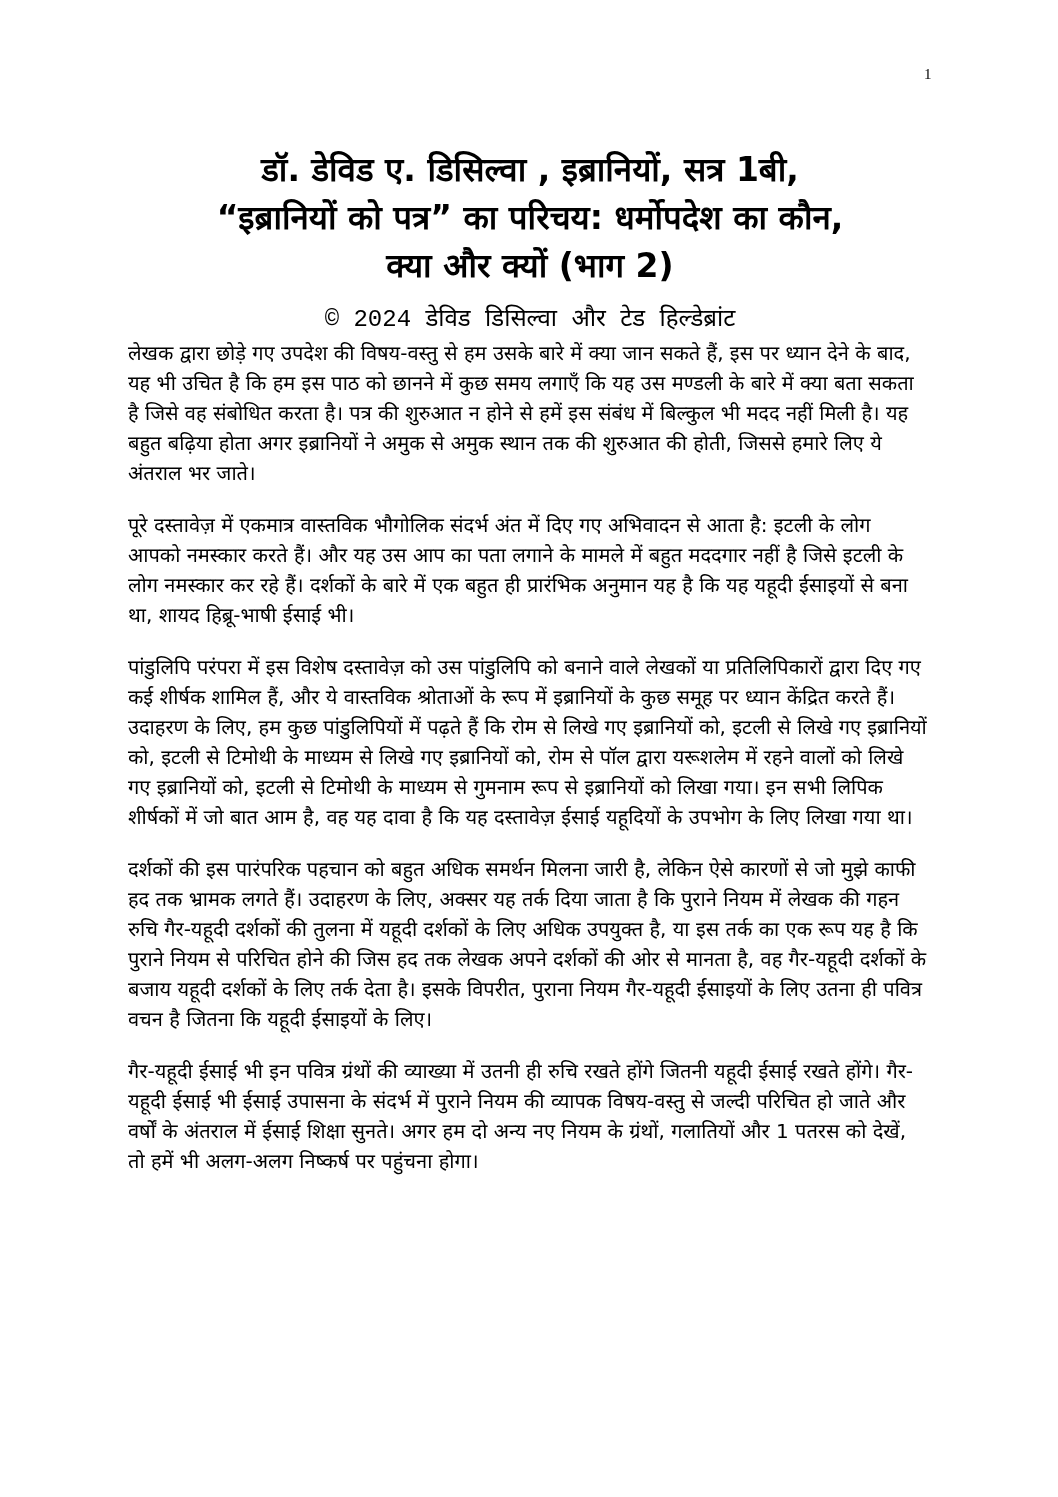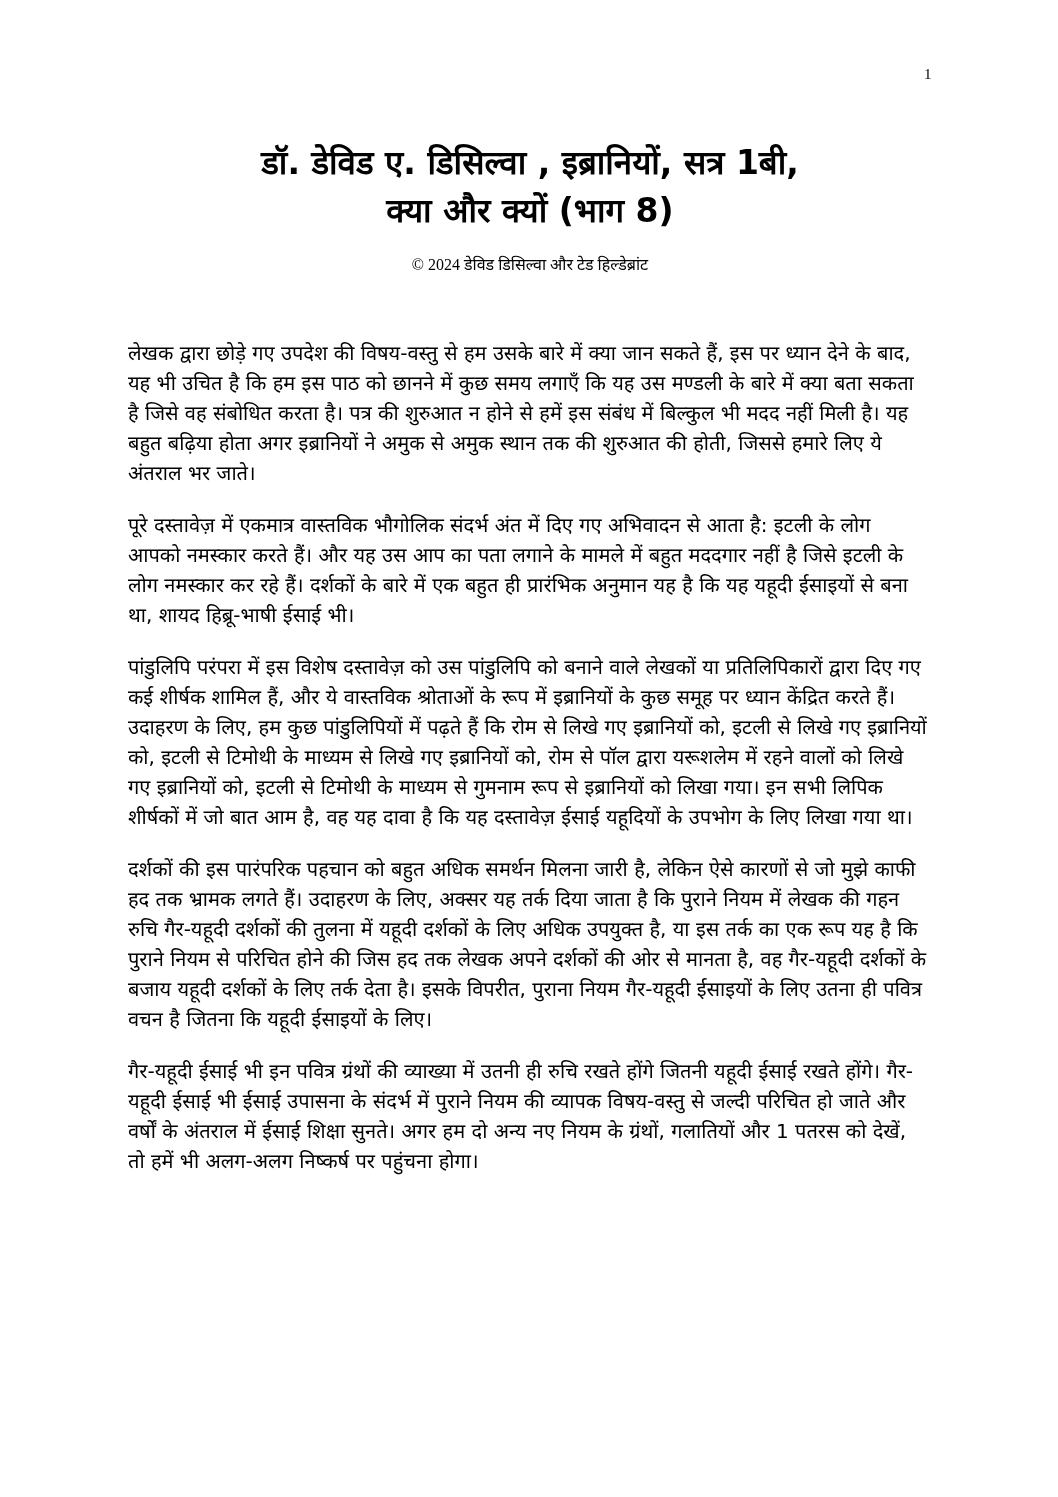--- a/index.html
+++ b/index.html
@@ -6,41 +6,42 @@
     body { width: 1058px; height: 1497px; position: relative; overflow: hidden; color: #000; }
     .page-number {
       position: absolute; top: 66px; left: 924px;
       font-family: "Liberation Serif", serif; font-size: 15px;
     }
     .title-block {
       position: absolute; top: 130px; left: 120px; width: 820px; text-align: center;
     }
     .title {
       font-family: "DejaVu Sans", sans-serif; font-weight: bold;
-      font-size: 33px; line-height: 48px; margin: 9px;
+      font-size: 33px; line-height: 48px; margin: 16px;
     }
     .copyright {
-      font-family: Liberation Serif, serif; font-size: 16px; line-height: 24px;
+      font-family: Liberation Mono, monospace; font-size: 24px; line-height: 24px;
       margin-top: 18px;
     }
     .body-text {
       position: absolute; top: 338px; left: 128px; width: 800px;
       font-family: "DejaVu Sans", sans-serif; font-size: 20px; line-height: 30px;
     }
     .body-text p { margin: 0 0 22px 0; }
   </style>
 </head>
 <body>
 
 <div class="page-number">1</div>
 
 <div class="title-block">
   <h1 class="title">
     <div>डॉ. डेविड ए. डिसिल्वा , इब्रानियों, सत्र 1बी,</div>
-    <div>क्या और क्यों (भाग 8)</div>
+    <div>“इब्रानियों को पत्र” का परिचय: धर्मोपदेश का कौन,</div>
+    <div>क्या और क्यों (भाग 2)</div>
   </h1>
   <div class="copyright">© 2024 डेविड डिसिल्वा और टेड हिल्डेब्रांट</div>
 </div>
 
 <div class="body-text">
   <p>लेखक द्वारा छोड़े गए उपदेश की विषय-वस्तु से हम उसके बारे में क्या जान सकते हैं, इस पर ध्यान देने के बाद, यह भी उचित है कि हम इस पाठ को छानने में कुछ समय लगाएँ कि यह उस मण्डली के बारे में क्या बता सकता है जिसे वह संबोधित करता है। पत्र की शुरुआत न होने से हमें इस संबंध में बिल्कुल भी मदद नहीं मिली है। यह बहुत बढ़िया होता अगर इब्रानियों ने अमुक से अमुक स्थान तक की शुरुआत की होती, जिससे हमारे लिए ये अंतराल भर जाते।</p>
   <p>पूरे दस्तावेज़ में एकमात्र वास्तविक भौगोलिक संदर्भ अंत में दिए गए अभिवादन से आता है: इटली के लोग आपको नमस्कार करते हैं। और यह उस आप का पता लगाने के मामले में बहुत मददगार नहीं है जिसे इटली के लोग नमस्कार कर रहे हैं। दर्शकों के बारे में एक बहुत ही प्रारंभिक अनुमान यह है कि यह यहूदी ईसाइयों से बना था, शायद हिब्रू-भाषी ईसाई भी।</p>
   <p>पांडुलिपि परंपरा में इस विशेष दस्तावेज़ को उस पांडुलिपि को बनाने वाले लेखकों या प्रतिलिपिकारों द्वारा दिए गए कई शीर्षक शामिल हैं, और ये वास्तविक श्रोताओं के रूप में इब्रानियों के कुछ समूह पर ध्यान केंद्रित करते हैं। उदाहरण के लिए, हम कुछ पांडुलिपियों में पढ़ते हैं कि रोम से लिखे गए इब्रानियों को, इटली से लिखे गए इब्रानियों को, इटली से टिमोथी के माध्यम से लिखे गए इब्रानियों को, रोम से पॉल द्वारा यरूशलेम में रहने वालों को लिखे गए इब्रानियों को, इटली से टिमोथी के माध्यम से गुमनाम रूप से इब्रानियों को लिखा गया। इन सभी लिपिक शीर्षकों में जो बात आम है, वह यह दावा है कि यह दस्तावेज़ ईसाई यहूदियों के उपभोग के लिए लिखा गया था।</p>
   <p>दर्शकों की इस पारंपरिक पहचान को बहुत अधिक समर्थन मिलना जारी है, लेकिन ऐसे कारणों से जो मुझे काफी हद तक भ्रामक लगते हैं। उदाहरण के लिए, अक्सर यह तर्क दिया जाता है कि पुराने नियम में लेखक की गहन रुचि गैर-यहूदी दर्शकों की तुलना में यहूदी दर्शकों के लिए अधिक उपयुक्त है, या इस तर्क का एक रूप यह है कि पुराने नियम से परिचित होने की जिस हद तक लेखक अपने दर्शकों की ओर से मानता है, वह गैर-यहूदी दर्शकों के बजाय यहूदी दर्शकों के लिए तर्क देता है। इसके विपरीत, पुराना नियम गैर-यहूदी ईसाइयों के लिए उतना ही पवित्र वचन है जितना कि यहूदी ईसाइयों के लिए।</p>
   <p>गैर-यहूदी ईसाई भी इन पवित्र ग्रंथों की व्याख्या में उतनी ही रुचि रखते होंगे जितनी यहूदी ईसाई रखते होंगे। गैर-यहूदी ईसाई भी ईसाई उपासना के संदर्भ में पुराने नियम की व्यापक विषय-वस्तु से जल्दी परिचित हो जाते और वर्षों के अंतराल में ईसाई शिक्षा सुनते। अगर हम दो अन्य नए नियम के ग्रंथों, गलातियों और 1 पतरस को देखें, तो हमें भी अलग-अलग निष्कर्ष पर पहुंचना होगा।</p>

